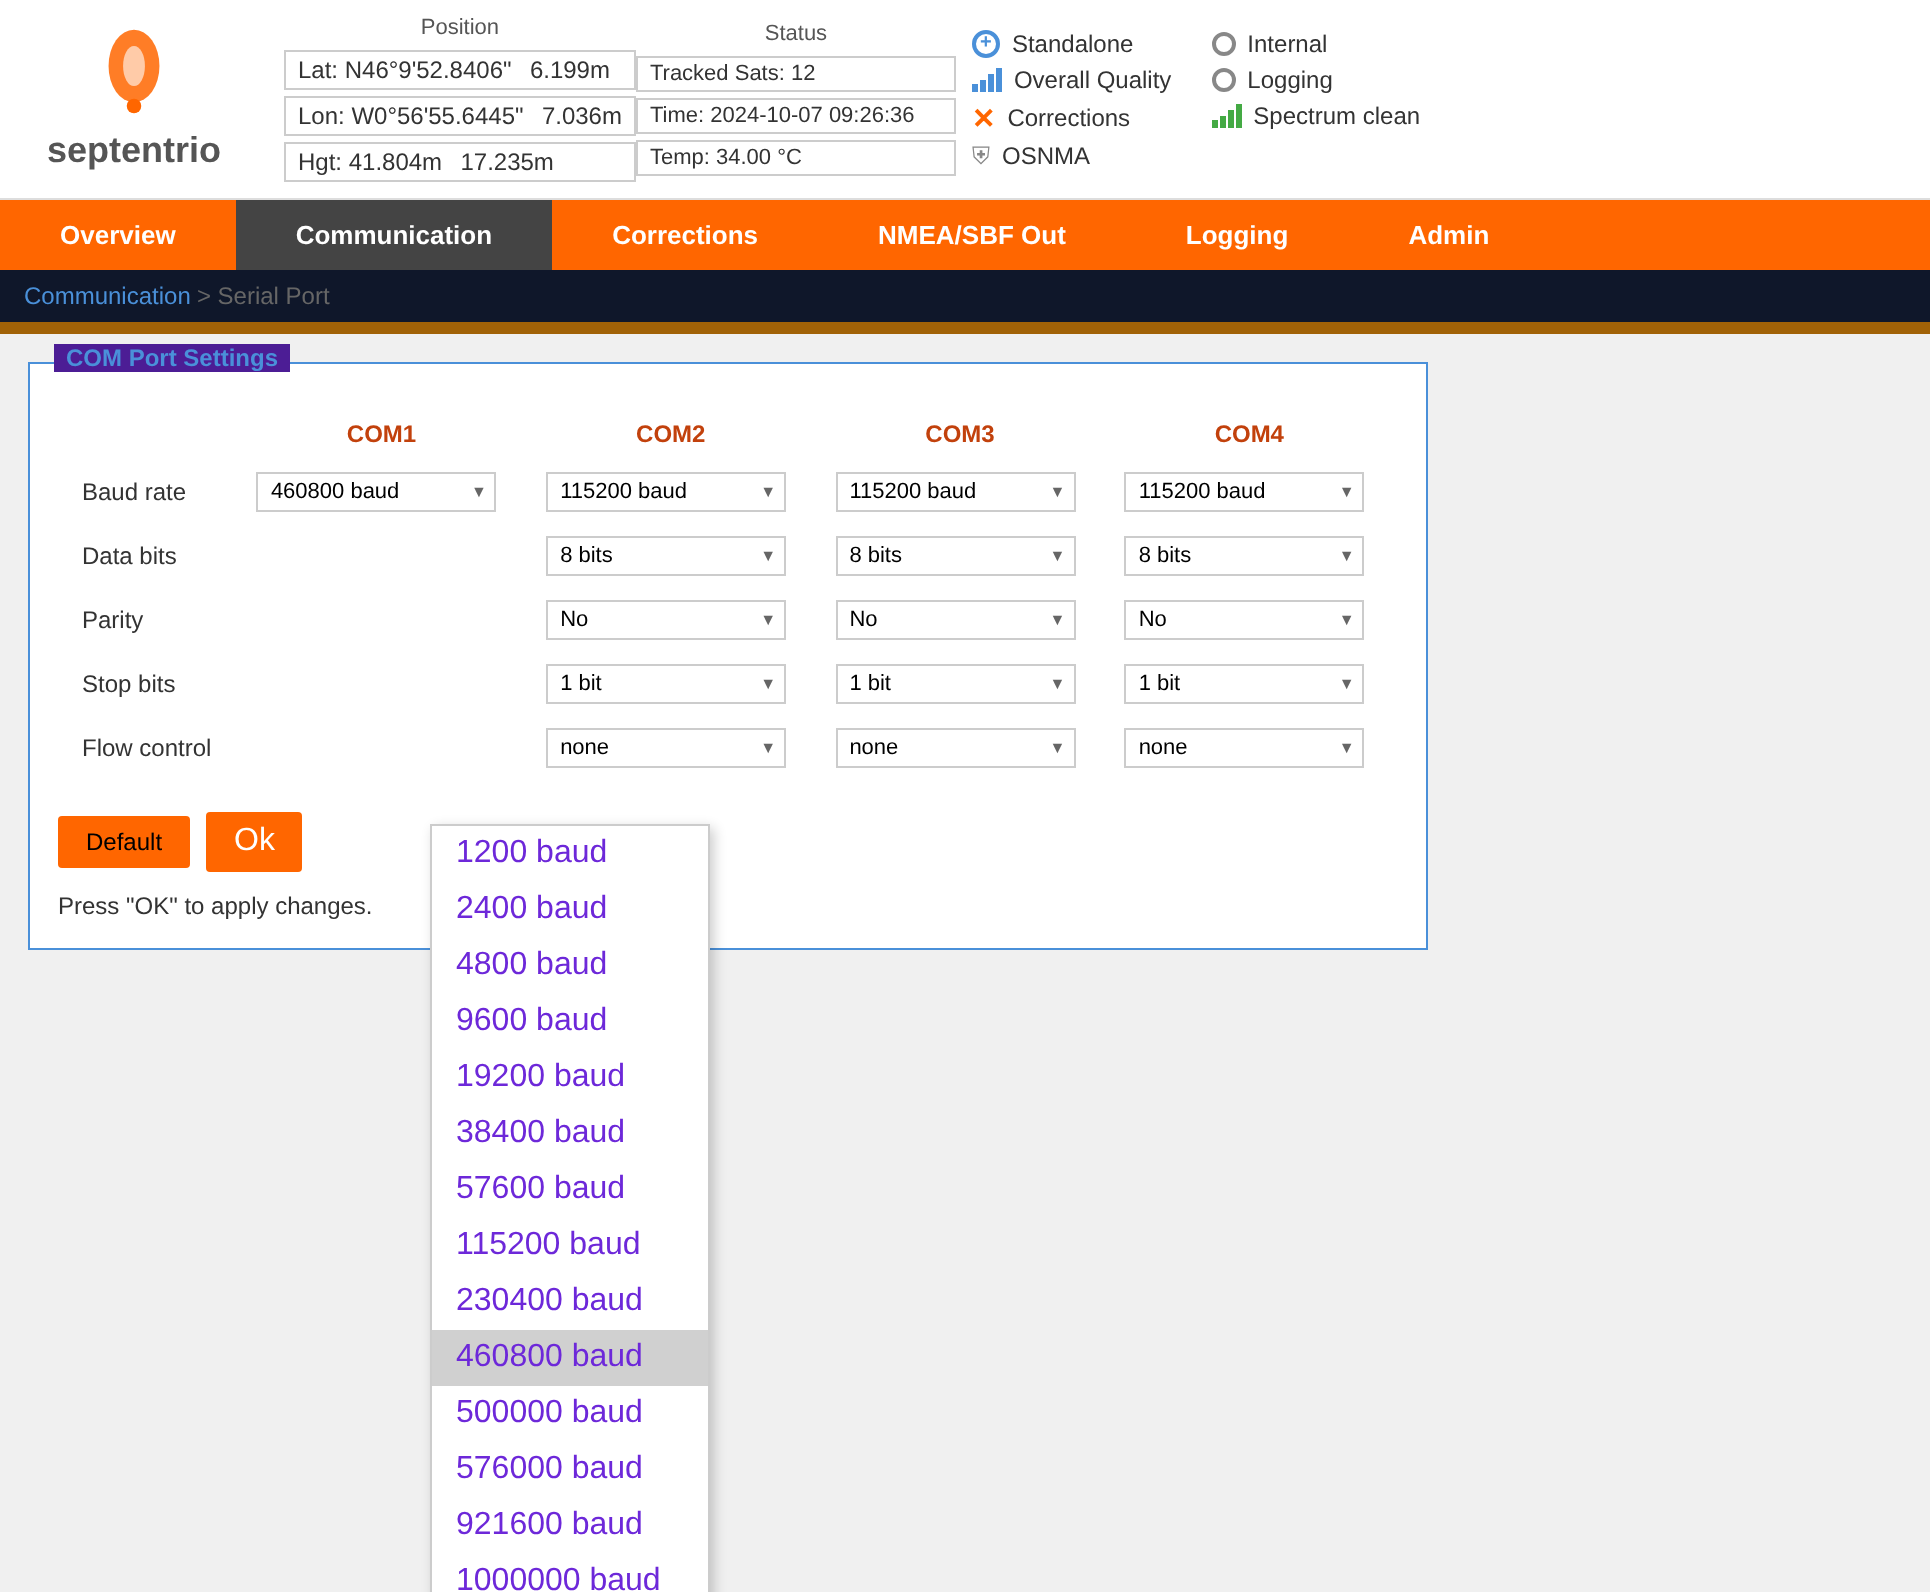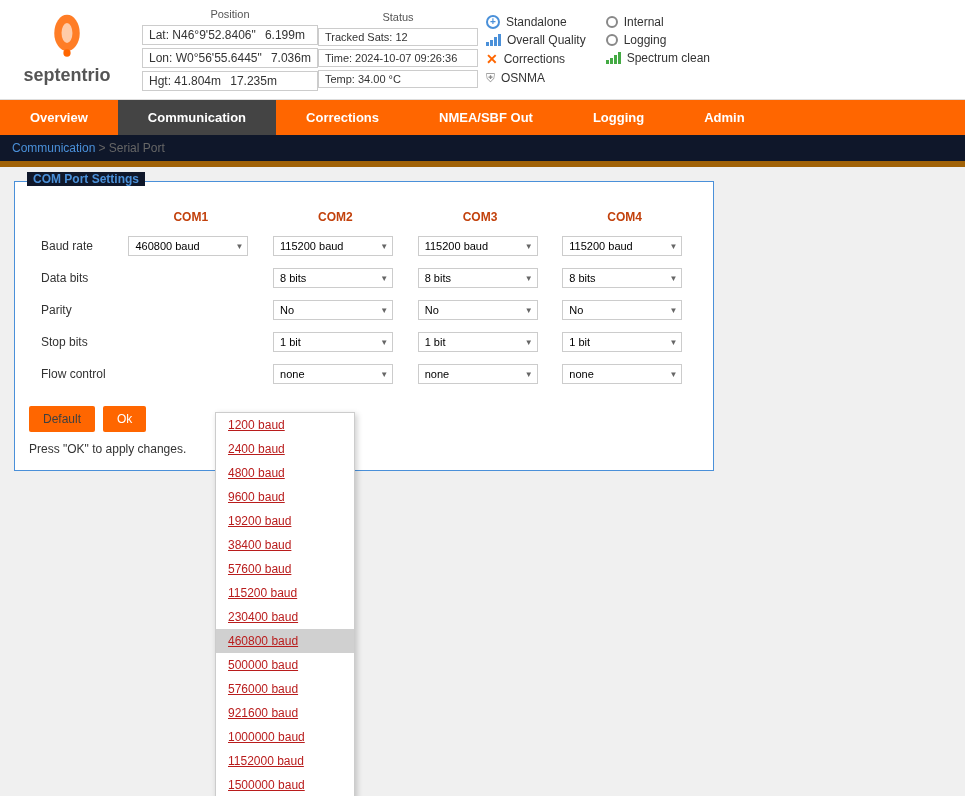--- a/index.html
+++ b/index.html
@@ -22,39 +22,39 @@
 
     
     .breadcrumb { padding: 6px 12px; font-size: 11px; color: #666; background: #0f172a; border-bottom: 6px solid #a16207; }
     .breadcrumb a { color: #4a90d9; text-decoration: none; }
 
     
     .main { padding: 14px; background: #f0f0f0; position: relative; }
 
     
     .com-settings-box { border: 1px solid #4a90d9; background: white; padding: 14px; padding-top: 20px; position: relative; max-width: 700px; }
-    .com-settings-title { position: absolute; top: -10px; left: 12px; background: #0f172a; padding: 0 6px; color: #4a90d9; font-size: 12px; font-weight: bold; }
+    .com-settings-title { position: absolute; top: -10px; left: 12px; background: #4c1d95; padding: 0 6px; color: #4a90d9; font-size: 12px; font-weight: bold; }
 
     .com-table { width: 100%; border-collapse: separate; border-spacing: 4px; }
     .com-table th { text-align: center; font-weight: bold; color: #c2410c; padding: 4px 8px; font-size: 12px; }
     .com-table td { padding: 4px 8px; font-size: 12px; color: #333; }
     .com-table td:first-child { font-weight: normal; color: #333; white-space: nowrap; }
 
     .com-select { border: 1px solid #ccc; padding: 3px 6px; font-size: 11px; background: white; width: 120px; appearance: none; -webkit-appearance: none; cursor: pointer; }
     .select-wrapper { position: relative; display: inline-block; }
     .select-wrapper::after { content: '▼'; position: absolute; right: 5px; top: 50%; transform: translateY(-50%); font-size: 8px; color: #666; pointer-events: none; }
 
-    .btn-default { background: #f60; color: #404040; border: none; padding: 6px 14px; cursor: pointer; font-size: 12px; border-radius: 2px; }
-    .btn-ok { background: #f60; color: white; border: none; padding: 6px 14px; cursor: pointer; font-size: 12px; border-radius: 2px; }
+    .btn-default { background: #f60; color: #000000; border: none; padding: 6px 14px; cursor: pointer; font-size: 12px; border-radius: 2px; }
+    .btn-ok { background: #f60; color: white; border: none; padding: 6px 14px; cursor: pointer; font-size: 16px; border-radius: 2px; }
 
     .press-ok-text { margin-top: 12px; font-size: 12px; color: #333; }
 
     
     .dropdown-container { position: absolute; top: 245px; left: 215px; z-index: 1000; background: white; border: 1px solid #ccc; box-shadow: 2px 2px 6px rgba(0,0,0,0.2); min-width: 140px; }
-    .dropdown-item { padding: 5px 12px; cursor: pointer; font-size: 12px; color: #b91c1c; text-decoration: underline; }
+    .dropdown-item { padding: 5px 12px; cursor: pointer; font-size: 16px; color: #6d28d9; }
     .dropdown-item.selected { background: #d0d0d0; }
 
     
     .status-section { margin-left: 8px; }
     .status-cols { display: flex; gap: 20px; }
     .status-col { display: flex; flex-direction: column; gap: 4px; }
 
     .icon-plus-circle { width: 14px; height: 14px; border: 2px solid #4a90d9; border-radius: 50%; display: inline-flex; align-items: center; justify-content: center; color: #4a90d9; font-size: 10px; font-weight: bold; }
     .icon-circle-gray { width: 12px; height: 12px; border: 2px solid #888; border-radius: 50%; display: inline-block; }
   </style>

